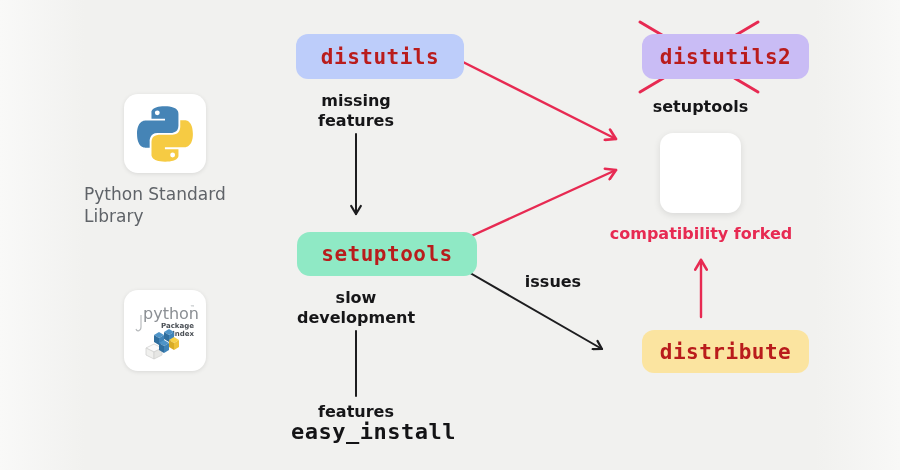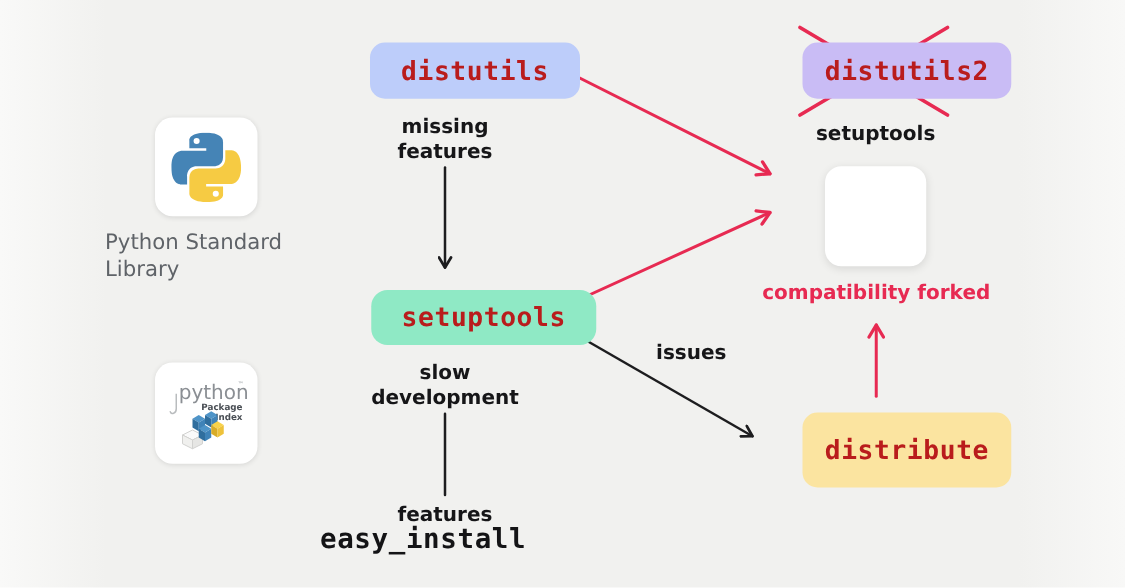--- a/index.html
+++ b/index.html
@@ -18,34 +18,34 @@
 
   .node{
     position:absolute;border-radius:12px;
     display:flex;align-items:center;justify-content:center;
     font-family:"DejaVu Sans Mono","Liberation Mono",monospace;
     font-weight:700;font-size:21px;color:#b91c1c;letter-spacing:.5px;margin-left:24px;
   }
   #node-distutils{left:272px;top:34px;width:168px;height:45px;}
   #node-distutils2{left:618px;top:34px;width:167px;height:45px;text-align:right;}
   #node-setuptools{left:273px;top:232px;width:180px;height:44px;border-radius:13px;}
-  #node-distribute{left:618px;top:330px;width:167px;height:60px;}
+  #node-distribute{left:618px;top:330px;width:167px;height:43px;}
 
   .ann{
     position:absolute;font-weight:700;font-size:16px;line-height:1.22;
     color:#161618;text-align:center;
   }
   #ann-missing{left:301px;top:91px;width:110px;}
   #ann-slow{left:296px;top:288px;width:120px;}
   #ann-abandoned{left:630px;top:97px;width:141px;}
   #ann-compat{left:606px;top:224px;width:190px;}
   #ann-forked{left:513px;top:272px;width:80px;}
   #ann-command{left:306px;top:402px;width:100px;}
   #easy-install{
-    position:absolute;left:256px;top:419px;width:200px;text-align:left;
+    position:absolute;left:256px;top:419px;width:200px;text-align:right;
     font-family:"DejaVu Sans Mono","Liberation Mono",monospace;
     font-weight:700;font-size:22px;color:#141416;letter-spacing:.5px;
   }
 
   .card{
     position:absolute;background:#ffffff;border-radius:14px;
     box-shadow:0 1px 4px rgba(0,0,0,.10);
     display:flex;align-items:center;justify-content:center;
   }
   #python-card{left:124px;top:94px;width:82px;height:79px;}

